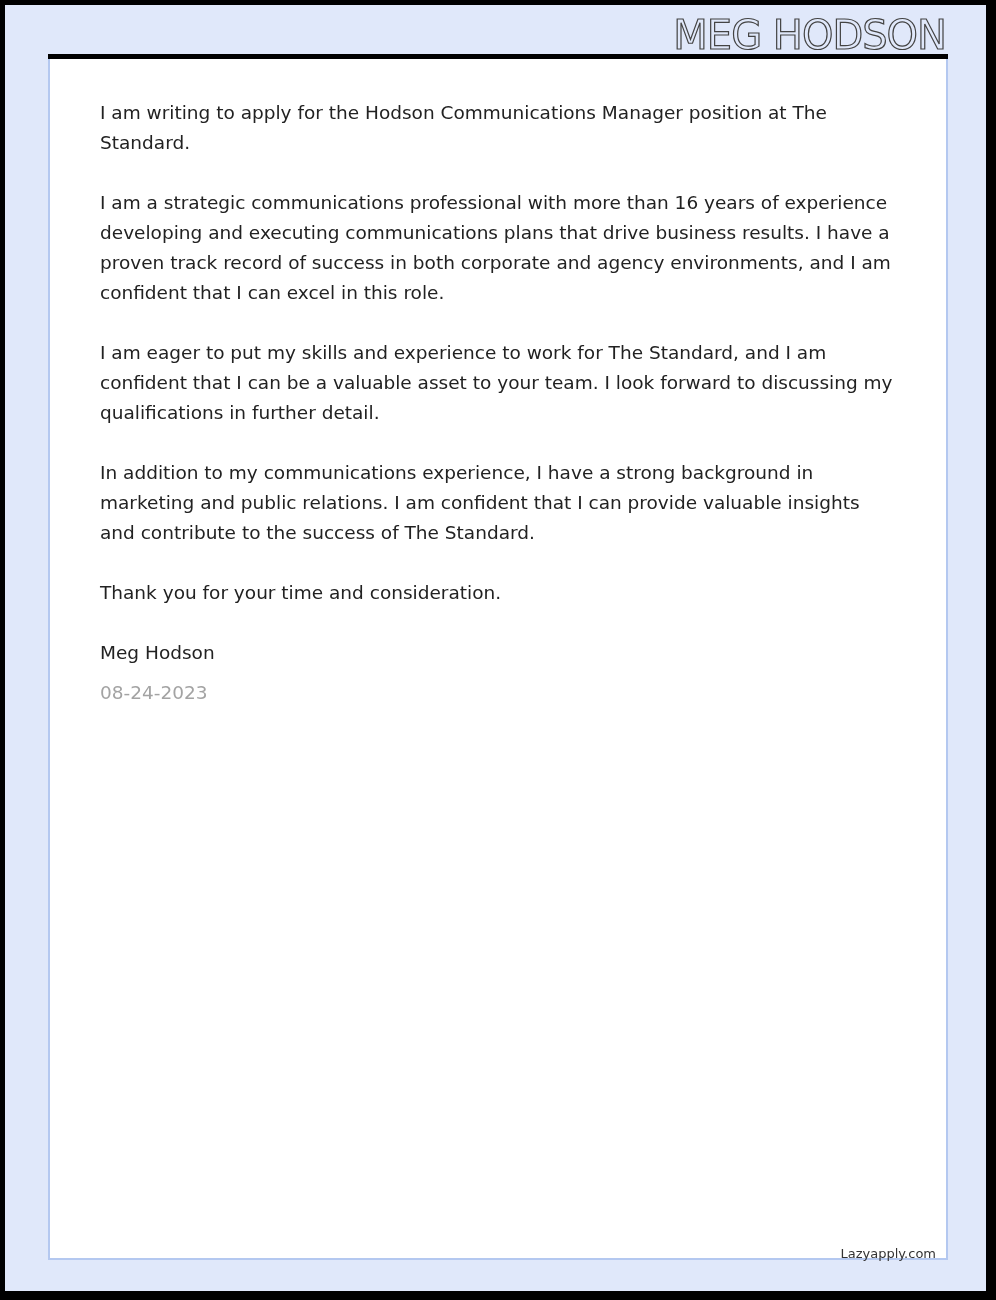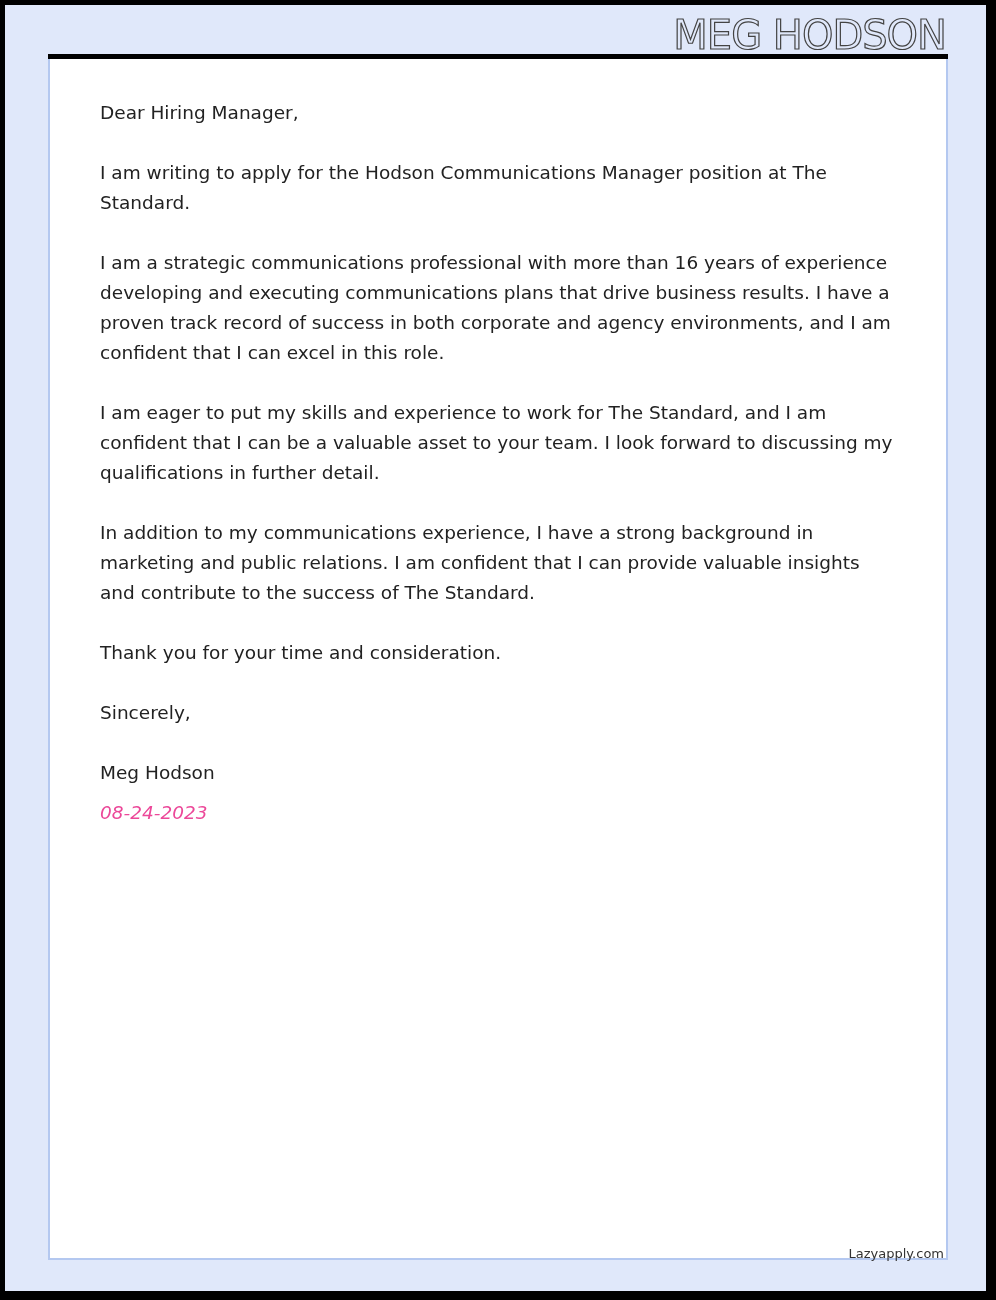--- a/index.html
+++ b/index.html
@@ -4,36 +4,34 @@
 <style>
   html,body{margin:0;padding:0;}
   body{width:996px;height:1300px;background:#000;position:relative;overflow:hidden;font-family:"DejaVu Sans","Liberation Sans",sans-serif;}
   .frame{position:absolute;left:5px;top:5px;width:981px;height:1286px;background:#e0e8fa;}
   .name{position:absolute;right:50px;top:11px;font-size:40px;letter-spacing:-1px;color:#e0e8fa;-webkit-text-stroke:1.2px #444;font-family:"DejaVu Sans",sans-serif;font-weight:normal;line-height:48px;}
   .paper{position:absolute;left:48px;top:54px;width:896px;height:1204px;background:#fff;border:2px solid #b4c8f0;border-top:none;}
   .topbar{position:absolute;left:48px;top:54px;width:900px;height:5px;background:#000;}
   .content{position:absolute;left:100px;top:98px;width:800px;font-size:18.5px;line-height:30px;color:#222;}
   .content p{margin:0 0 30px 0;}
   .content p.sig{margin:0 0 10px 0;}
-  .date{color:#ec4899;font-style:italic;}
-  .footer{position:absolute;right:52px;top:1246px;font-size:13px;color:#333;}
+  .date{color:#a3a3a3;}
+  .footer{position:absolute;right:60px;top:1246px;font-size:13px;color:#333;}
 </style>
 </head>
 <body>
 
 <div class="frame"></div>
 <div class="name">MEG HODSON</div>
 <div class="paper"></div>
 <div class="topbar"></div>
 
 <div class="content">
-  <p>Dear Hiring Manager,</p>
   <p>I am writing to apply for the Hodson Communications Manager position at The Standard.</p>
   <p>I am a strategic communications professional with more than 16 years of experience developing and executing communications plans that drive business results. I have a proven track record of success in both corporate and agency environments, and I am confident that I can excel in this role.</p>
   <p>I am eager to put my skills and experience to work for The Standard, and I am confident that I can be a valuable asset to your team. I look forward to discussing my qualifications in further detail.</p>
   <p>In addition to my communications experience, I have a strong background in marketing and public relations. I am confident that I can provide valuable insights and contribute to the success of The Standard.</p>
   <p>Thank you for your time and consideration.</p>
-  <p>Sincerely,</p>
   <p class="sig">Meg Hodson</p>
   <p class="date">08-24-2023</p>
 </div>
 
 <div class="footer">Lazyapply.com</div>
 
 </body></html>

